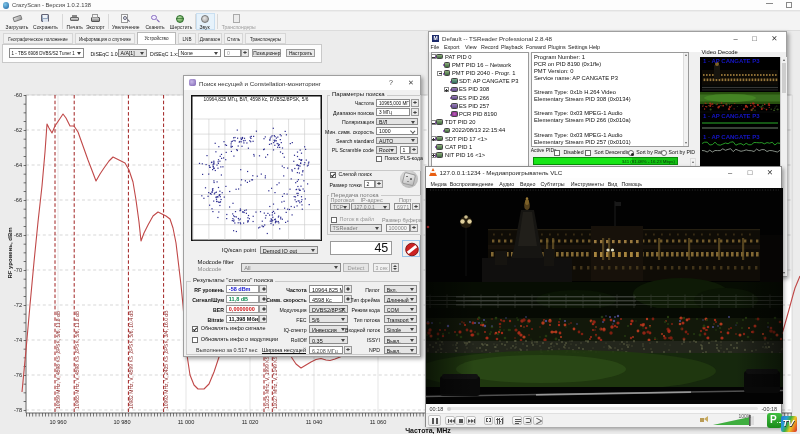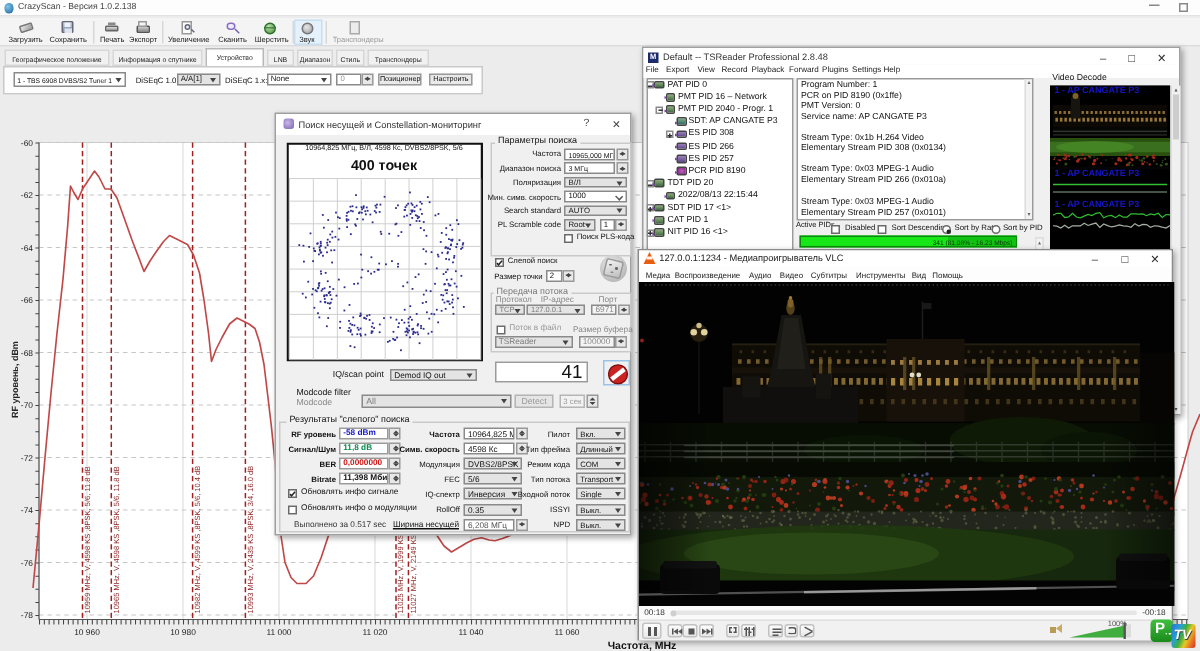--- a/index.html
+++ b/index.html
@@ -811,21 +811,20 @@
       <rect x="60.2" y="84.2" width="1.2" height="1.2" fill="#2b2b8f"></rect>
       <rect x="49.9" y="84.2" width="1.2" height="1.2" fill="#2b2b8f"></rect>
       <rect x="73.7" y="82.2" width="1.2" height="1.2" fill="#2b2b8f"></rect>
       <rect x="98.7" y="48.0" width="1.2" height="1.2" fill="#2b2b8f"></rect>
       <rect x="62.2" y="58.9" width="1.2" height="1.2" fill="#2b2b8f"></rect>
       <rect x="81.2" y="121.7" width="1.2" height="1.2" fill="#2b2b8f"></rect>
       <rect x="25.5" y="86.3" width="1.2" height="1.2" fill="#2b2b8f"></rect>
       <rect x="73.8" y="80.3" width="1.2" height="1.2" fill="#2b2b8f"></rect>
 </svg>
 <div style="position:absolute;left:7px;top:21.5px;width:130px;text-align:center;font-size:4.8px;color:#111;white-space:nowrap">10964,825 МГц, В/Л, 4598 Кс, DVBS2/8PSK, 5/6</div>
-<div style="position:absolute;left:7px;top:29px;width:130px;text-align:center;font-size:9.5px;font-weight:bold;color:#111">400 точек</div>
 <div style="position:absolute;left:143px;top:19px;width:93.5px;height:76px;border:1px solid #c9c9c9"></div>
 <div style="position:absolute;left:146px;top:15.5px;background:#f0f0f0;padding:0 2px;font-size:6px;color:#111">Параметры поиска</div>
 <div style="position:absolute;left:110px;top:24.9px;width:80px;text-align:right;font-size:5.2px;color:#111;white-space:nowrap">Частота</div>
 <div style="position:absolute;left:192px;top:23.5px;width:34px;height:7.5px;background:#fff;border:1px solid #8a8a8a;font-size:4.7px;color:#111;line-height:7.5px;padding-left:2px;white-space:nowrap;overflow:hidden">10965,000 МГц</div>
     <div class="spin" style="left:226.5px;top:23.5px;height:7.5px"></div>
 <div style="position:absolute;left:110px;top:34.3px;width:80px;text-align:right;font-size:5.2px;color:#111;white-space:nowrap">Диапазон поиска</div>
 <div style="position:absolute;left:192px;top:32.9px;width:34px;height:7.5px;background:#fff;border:1px solid #8a8a8a;font-size:4.7px;color:#111;line-height:7.5px;padding-left:2px;white-space:nowrap;overflow:hidden">3 МГц</div>
     <div class="spin" style="left:226.5px;top:32.9px;height:7.5px"></div>
 <div style="position:absolute;left:110px;top:43.699999999999996px;width:80px;text-align:right;font-size:5.2px;color:#111;white-space:nowrap">Поляризация</div>
 <div style="position:absolute;left:192px;top:42.3px;width:41.5px;height:7.5px;background:#e4e4e4;border:1px solid #8a8a8a;font-size:5.2px;color:#111;line-height:7.5px;padding-left:2px;white-space:nowrap;overflow:hidden">В/Л<span class="dn"></span></div>
@@ -862,21 +861,21 @@
 <div style="position:absolute;left:210px;top:127.5px;width:17px;height:7px;background:#f4f4f4;border:1px solid #8a8a8a;font-size:5.5px;color:#888;line-height:7px;padding-left:2px;white-space:nowrap;overflow:hidden">6971</div>
     <div class="spin" style="left:227.5px;top:127.5px;height:7px"></div>
 <div style="position:absolute;left:146.5px;top:141px;width:6px;height:6px;background:#fff;border:1px solid #6a6a6a;"></div>
     <div style="position:absolute;left:155.5px;top:140px;width:45px;font-size:5.5px;color:#999;white-space:nowrap">Поток в файл</div>
 <div style="position:absolute;left:198px;top:141.5px;font-size:5.5px;color:#888;white-space:nowrap">Размер буфера</div>
 <div style="position:absolute;left:145.5px;top:148.5px;width:52px;height:7.5px;background:#e4e4e4;border:1px solid #8a8a8a;font-size:5.5px;color:#7a7a7a;line-height:7.5px;padding-left:2px;white-space:nowrap;overflow:hidden">TSReader<span class="dn"></span></div>
 <div style="position:absolute;left:201.5px;top:148.5px;width:24px;height:7.5px;background:#f4f4f4;border:1px solid #8a8a8a;font-size:5.5px;color:#888;line-height:7.5px;padding-left:2px;white-space:nowrap;overflow:hidden">100000</div>
     <div class="spin" style="left:226.0px;top:148.5px;height:7.5px"></div>
 <div style="position:absolute;left:12px;top:171.5px;width:60px;text-align:right;font-size:5.8px;color:#111;white-space:nowrap">IQ/scan point</div>
 <div style="position:absolute;left:75.8px;top:170px;width:58px;height:8px;background:#e4e4e4;border:1px solid #8a8a8a;font-size:5.5px;color:#111;line-height:8px;padding-left:2px;white-space:nowrap;overflow:hidden">Demod IQ out<span class="dn"></span></div>
-<div style="position:absolute;left:146.3px;top:165.5px;width:62px;height:14px;background:#fff;border:1px solid #9a9a9a;font-size:12.5px;color:#111;text-align:right;line-height:13px;padding-right:3px">41</div>
+<div style="position:absolute;left:146.3px;top:165.5px;width:62px;height:14px;background:#fff;border:1px solid #9a9a9a;font-size:12.5px;color:#111;text-align:right;line-height:13px;padding-right:3px">45</div>
 <div style="position:absolute;left:218px;top:164.5px;width:18px;height:17px;border:1px solid #99c4e8">
       <svg width="16" height="15" viewBox="0 0 16 15" style="position:absolute;left:0.5px;top:0.5px">
         <circle cx="8" cy="7.5" r="6.8" fill="#e8e8e8"></circle>
         <circle cx="8" cy="7.5" r="6.3" fill="#cc2222"></circle>
         <circle cx="8" cy="7.5" r="6.3" fill="none" stroke="#7a1010" stroke-width="0.9"></circle>
         <rect x="2.6" y="6" width="10.8" height="3" fill="#fff" transform="rotate(-38 8 7.5)"></rect>
       </svg>
     </div>
 <div style="position:absolute;left:13.6px;top:183px;font-size:5.8px;color:#111;white-space:nowrap">Modcode filter</div>
 <div style="position:absolute;left:13.6px;top:190.5px;font-size:5.8px;color:#888;white-space:nowrap">Modcode</div>

